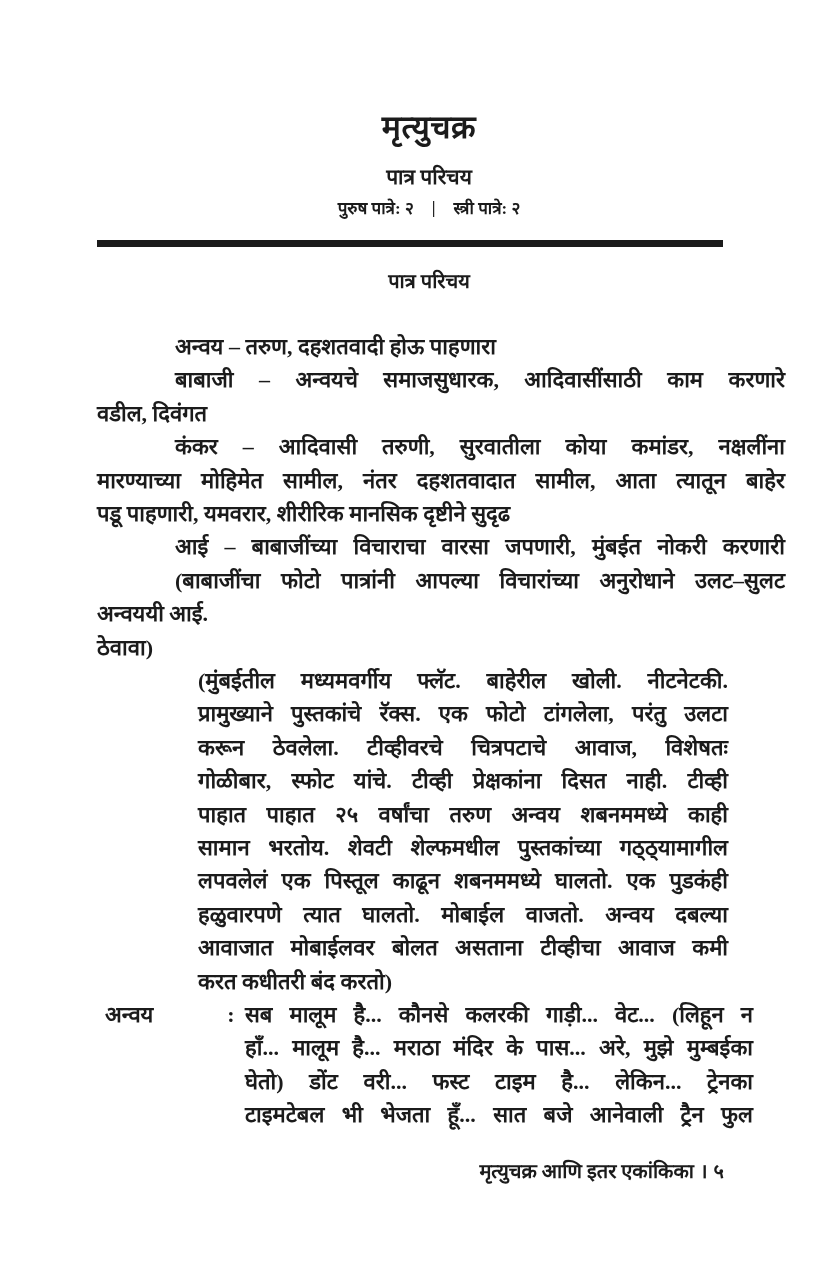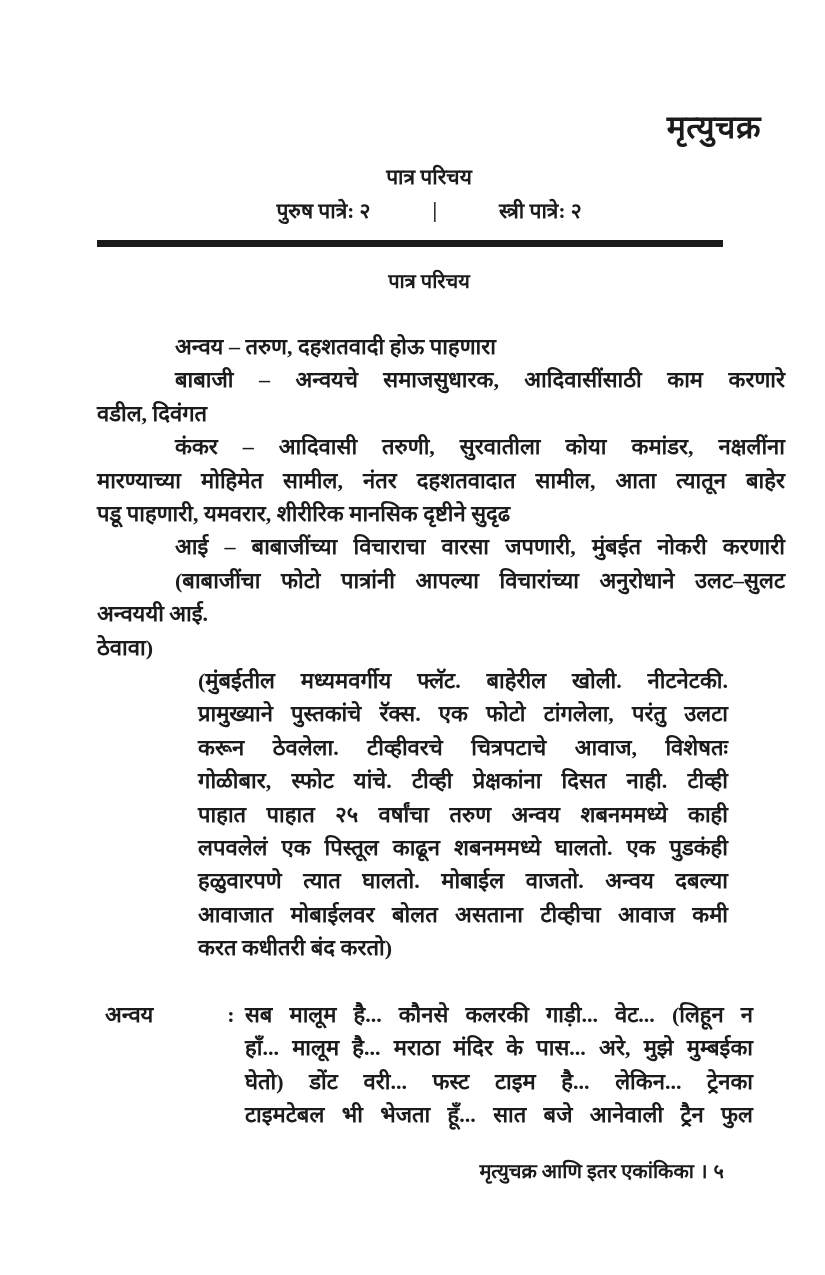--- a/index.html
+++ b/index.html
@@ -11,36 +11,36 @@
     margin: 0 auto;
     background: #ffffff;
     color: #1b1b1b;
     font-family: "Liberation Serif", "DejaVu Sans", serif;
     overflow: hidden;
   }
   
   .title {
     position: absolute;
     top: 104px; left: 97px; width: 664px;
-    text-align: right;
+    text-align: center;
     font-size: 32px; font-weight: 700;
     letter-spacing: 0.5px;
   }
   .subtitle {
     position: absolute;
     top: 162px; left: 97px; width: 664px;
     text-align: center;
     font-size: 21px; font-weight: 700;
   }
   .counts {
     position: absolute;
     top: 196px; left: 97px; width: 664px;
     display: flex; justify-content: center; align-items: center;
-    gap: 62px;
-    font-size: 21px; font-weight: 700;
+    gap: 18px;
+    font-size: 17px; font-weight: 700;
   }
   .rule {
     position: absolute;
     top: 240px; left: 97px;
     width: 626px; height: 7px;
     background: #1b1b1b;
     border: none;
   }
   .section-heading {
     position: absolute;
@@ -110,20 +110,21 @@
       <div class="line">अन्वययी आई.</div>
       <div class="line">ठेवावा)</div>
     </div>
 
   <div class="stage-direction bodytext">
       <div class="line fill">(मुंबईतील मध्यमवर्गीय फ्लॅट. बाहेरील खोली. नीटनेटकी.</div>
       <div class="line fill">प्रामुख्याने पुस्तकांचे रॅक्स. एक फोटो टांगलेला, परंतु उलटा</div>
       <div class="line fill">करून ठेवलेला. टीव्हीवरचे चित्रपटाचे आवाज, विशेषतः</div>
       <div class="line fill">गोळीबार, स्फोट यांचे. टीव्ही प्रेक्षकांना दिसत नाही. टीव्ही</div>
       <div class="line fill">पाहात पाहात २५ वर्षांचा तरुण अन्वय शबनममध्ये काही</div>
+      <div class="line fill">सामान भरतोय. शेवटी शेल्फमधील पुस्तकांच्या गठ्ठ्यामागील</div>
       <div class="line fill">लपवलेलं एक पिस्तूल काढून शबनममध्ये घालतो. एक पुडकंही</div>
       <div class="line fill">हळुवारपणे त्यात घालतो. मोबाईल वाजतो. अन्वय दबल्या</div>
       <div class="line fill">आवाजात मोबाईलवर बोलत असताना टीव्हीचा आवाज कमी</div>
       <div class="line">करत कधीतरी बंद करतो)</div>
     </div>
 
   <div class="dialogue bodytext">
     <div class="speaker">अन्वय</div>
     <div class="colon">:</div>
     <div class="dialogue-lines">

